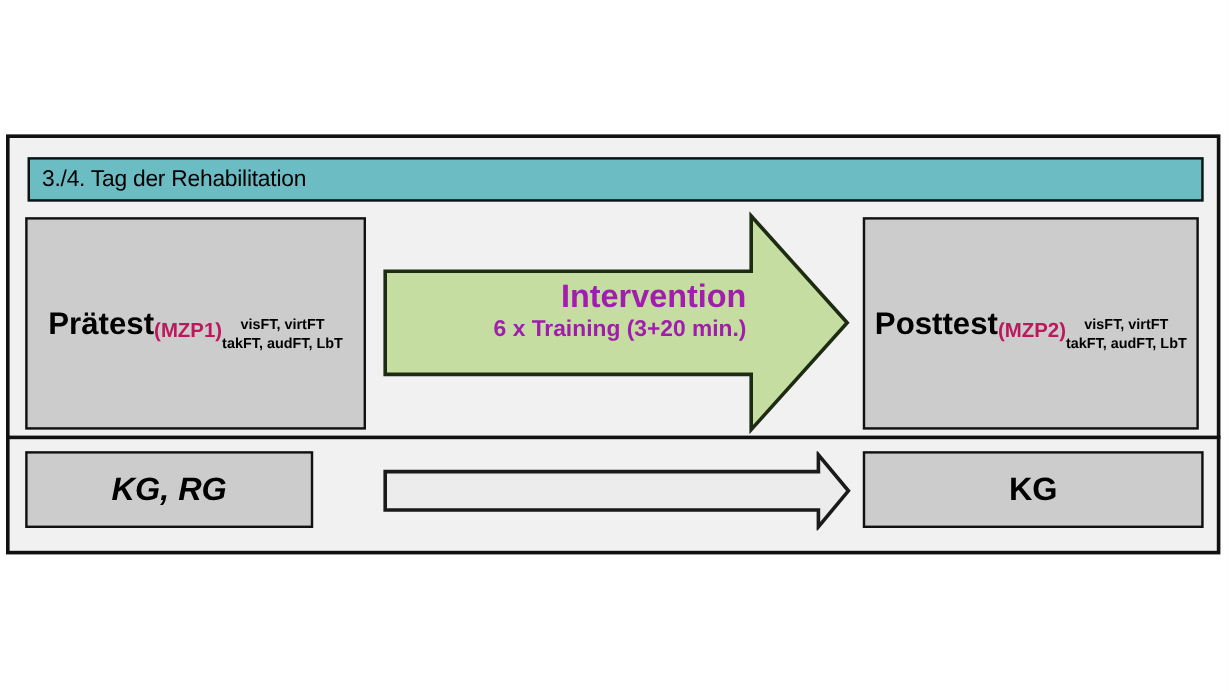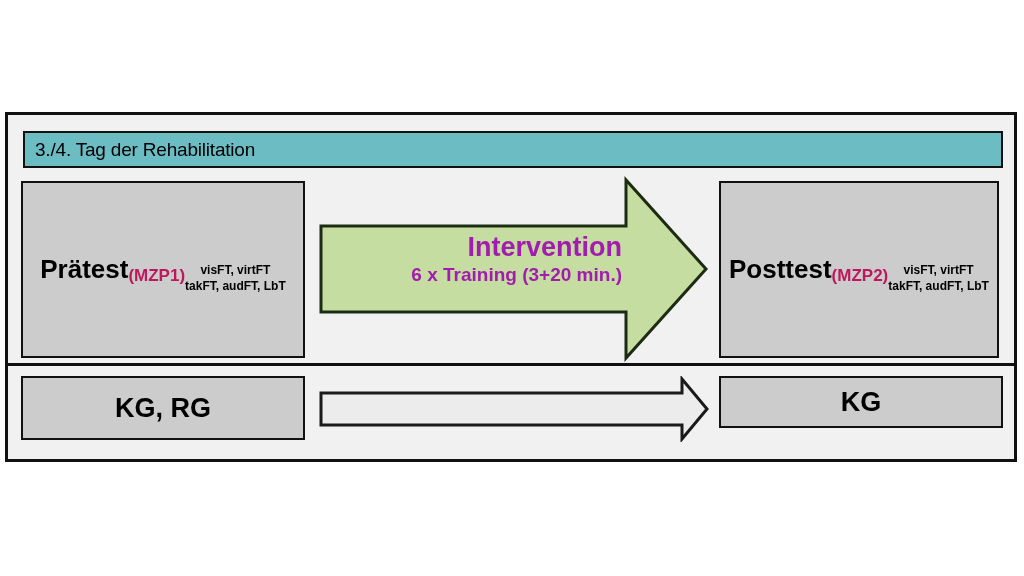--- a/index.html
+++ b/index.html
@@ -120,22 +120,22 @@
   
   .ctrl-box{
     position:absolute;
     background:#cccccc;
     border:2px solid #111111;
     box-sizing:border-box;
     display:flex;
     align-items:center;
     justify-content:center;
   }
-  .ctrl-box.left{  left:21px;  top:376px; width:284px; height:64px; }
-  .ctrl-box.right{ left:719px; top:376px; width:284px; height:52px; }
+  .ctrl-box.left{  left:21px;  top:376px; width:240px; height:64px;font-style:italic; }
+  .ctrl-box.right{ left:719px; top:376px; width:284px; height:64px; }
   .ctrl-label{
     font-size:27px;
     font-weight:bold;
     color:#000000;
   }
 </style>
 </head>
 <body>
 
 <div id="stage">

